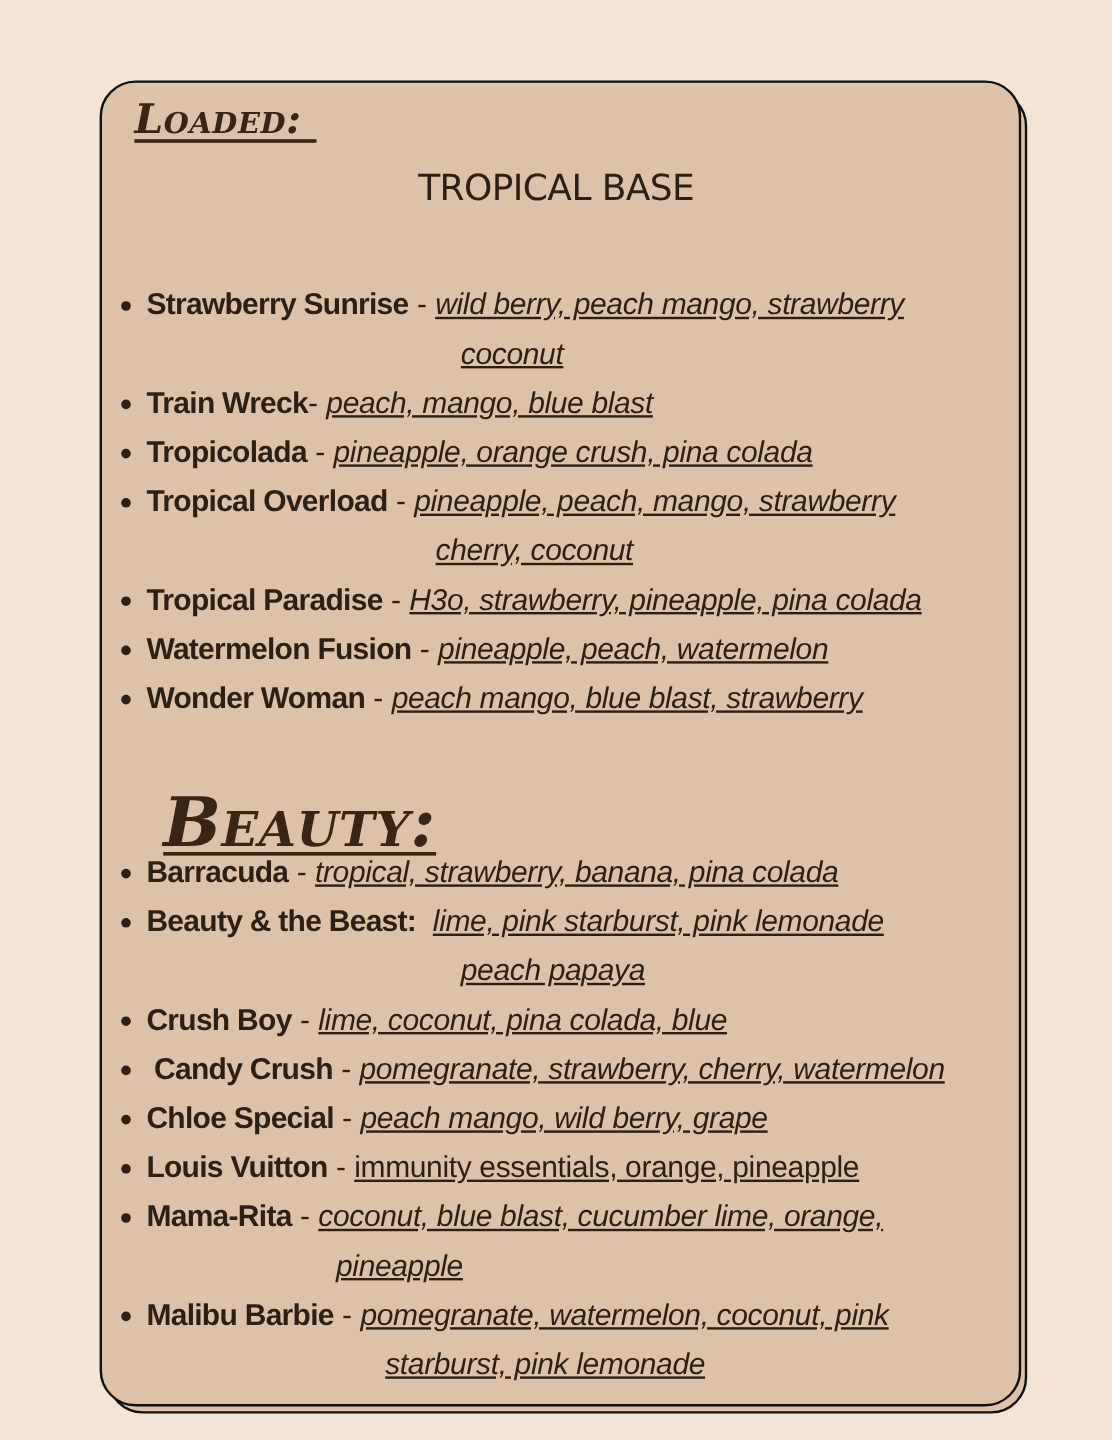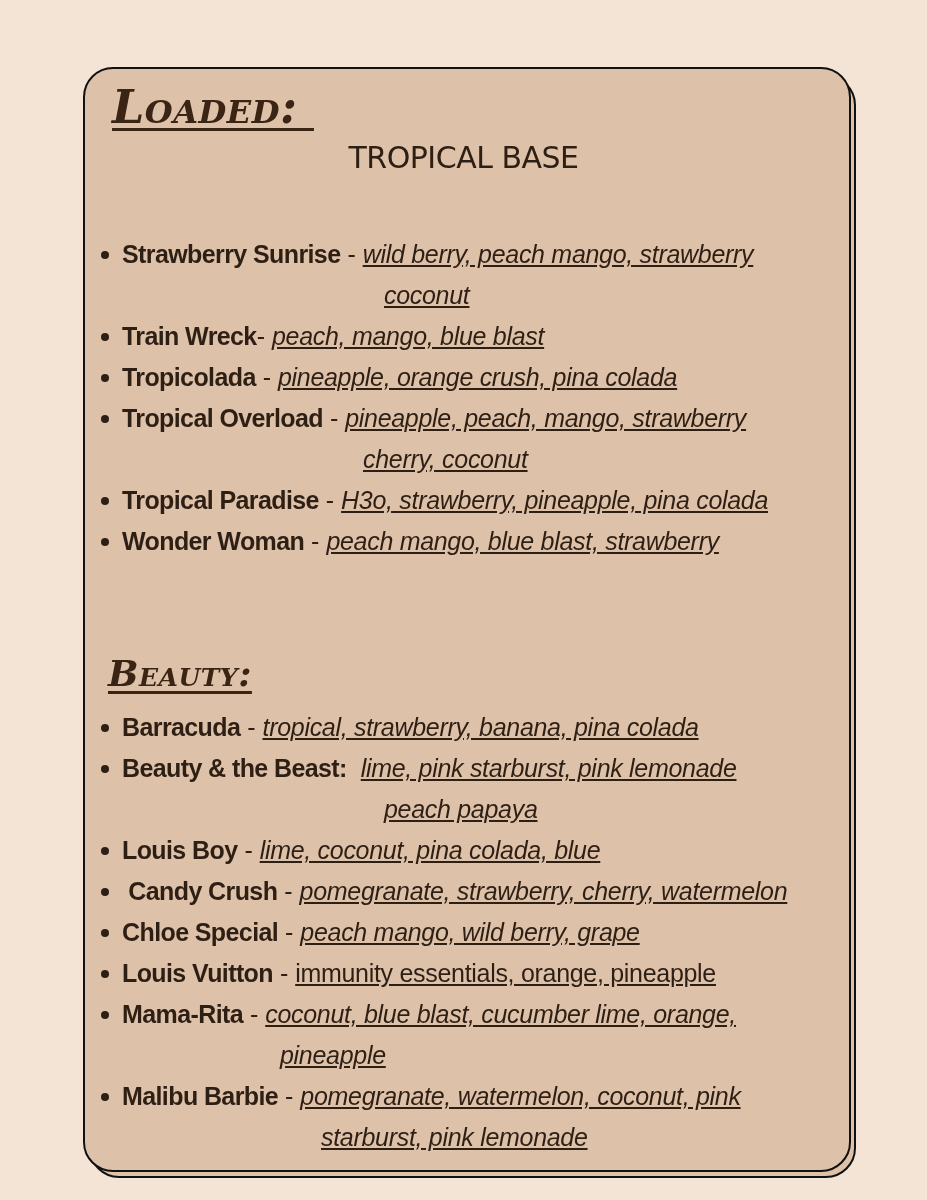--- a/index.html
+++ b/index.html
@@ -23,22 +23,22 @@
   .section-title {
     position:absolute;
     font-family:"DejaVu Serif", serif;
     font-style:italic; font-weight:bold;
     font-variant:small-caps;
     color:#3a2414;
     text-decoration:underline; text-decoration-thickness:3px; text-underline-offset:5px;
     letter-spacing:0.5px;
     white-space:pre;
   }
-  .title-loaded { left:112px; top:80px; font-size:46px; }
-  .title-beauty { left:108px; top:652px; font-size:36px; }
+  .title-loaded { left:112px; top:80px; font-size:34px; }
+  .title-beauty { left:136px; top:652px; font-size:57px; }
   .subtitle {
     position:absolute; left:0; width:927px; top:140px;
     text-align:center;
     font-family:"DejaVu Sans", sans-serif;
     font-size:30px; color:#2e1f14; letter-spacing:-0.5px;
   }
   ul.menu { position:absolute; margin:0; padding:0; list-style:none; left:98px; width:760px; }
   ul.menu li { position:relative; padding-left:24px; font-size:25px; line-height:41px; }
   ul.menu li::before {
     content:""; position:absolute; left:3px; top:17px;
@@ -59,26 +59,27 @@
 <div class="card"></div>
 
 <div class="section-title title-loaded">Loaded: </div>
 <div class="subtitle">TROPICAL BASE</div>
 <ul class="menu list-loaded" id="list-loaded">
     <li><span class="name" style="white-space: pre;">Strawberry Sunrise</span><span class="sep" style="white-space: pre;"> - </span><span class="desc">wild berry, peach mango, strawberry</span><span class="desc cont" style="padding-left: 262px;">coconut</span></li>
     <li><span class="name" style="white-space: pre;">Train Wreck</span><span class="sep" style="white-space: pre;">- </span><span class="desc">peach, mango, blue blast</span></li>
     <li><span class="name" style="white-space: pre;">Tropicolada</span><span class="sep" style="white-space: pre;"> - </span><span class="desc">pineapple, orange crush, pina colada</span></li>
     <li><span class="name" style="white-space: pre;">Tropical Overload</span><span class="sep" style="white-space: pre;"> - </span><span class="desc">pineapple, peach, mango, strawberry</span><span class="desc cont" style="padding-left: 241px;">cherry, coconut</span></li>
     <li><span class="name" style="white-space: pre;">Tropical Paradise</span><span class="sep" style="white-space: pre;"> - </span><span class="desc">H3o, strawberry, pineapple, pina colada</span></li>
+    <li><span class="name" style="white-space: pre;">Watermelon Fusion</span><span class="sep" style="white-space: pre;"> - </span><span class="desc">pineapple, peach, watermelon</span></li>
     <li><span class="name" style="white-space: pre;">Wonder Woman</span><span class="sep" style="white-space: pre;"> - </span><span class="desc">peach mango, blue blast, strawberry</span></li>
   </ul>
 
 <div class="section-title title-beauty">Beauty:</div>
 <ul class="menu list-beauty" id="list-beauty">
     <li><span class="name" style="white-space: pre;">Barracuda</span><span class="sep" style="white-space: pre;"> - </span><span class="desc">tropical, strawberry, banana, pina colada</span></li>
     <li><span class="name" style="white-space: pre;">Beauty &amp; the Beast:</span><span class="sep" style="white-space: pre;">  </span><span class="desc">lime, pink starburst, pink lemonade</span><span class="desc cont" style="padding-left: 262px;">peach papaya</span></li>
-    <li><span class="name" style="white-space: pre;">Louis Boy</span><span class="sep" style="white-space: pre;"> - </span><span class="desc">lime, coconut, pina colada, blue</span></li>
+    <li><span class="name" style="white-space: pre;">Crush Boy</span><span class="sep" style="white-space: pre;"> - </span><span class="desc">lime, coconut, pina colada, blue</span></li>
     <li><span class="name" style="white-space: pre;"> Candy Crush</span><span class="sep" style="white-space: pre;"> - </span><span class="desc">pomegranate, strawberry, cherry, watermelon</span></li>
     <li><span class="name" style="white-space: pre;">Chloe Special</span><span class="sep" style="white-space: pre;"> - </span><span class="desc">peach mango, wild berry, grape</span></li>
     <li><span class="name" style="white-space: pre;">Louis Vuitton</span><span class="sep" style="white-space: pre;"> - </span><span class="desc plain">immunity essentials, orange, pineapple</span></li>
     <li><span class="name" style="white-space: pre;">Mama-Rita</span><span class="sep" style="white-space: pre;"> - </span><span class="desc">coconut, blue blast, cucumber lime, orange,</span><span class="desc cont" style="padding-left: 158px;">pineapple</span></li>
     <li><span class="name" style="white-space: pre;">Malibu Barbie</span><span class="sep" style="white-space: pre;"> - </span><span class="desc">pomegranate, watermelon, coconut, pink</span><span class="desc cont" style="padding-left: 199px;">starburst, pink lemonade</span></li>
   </ul>
 
 </body></html>

